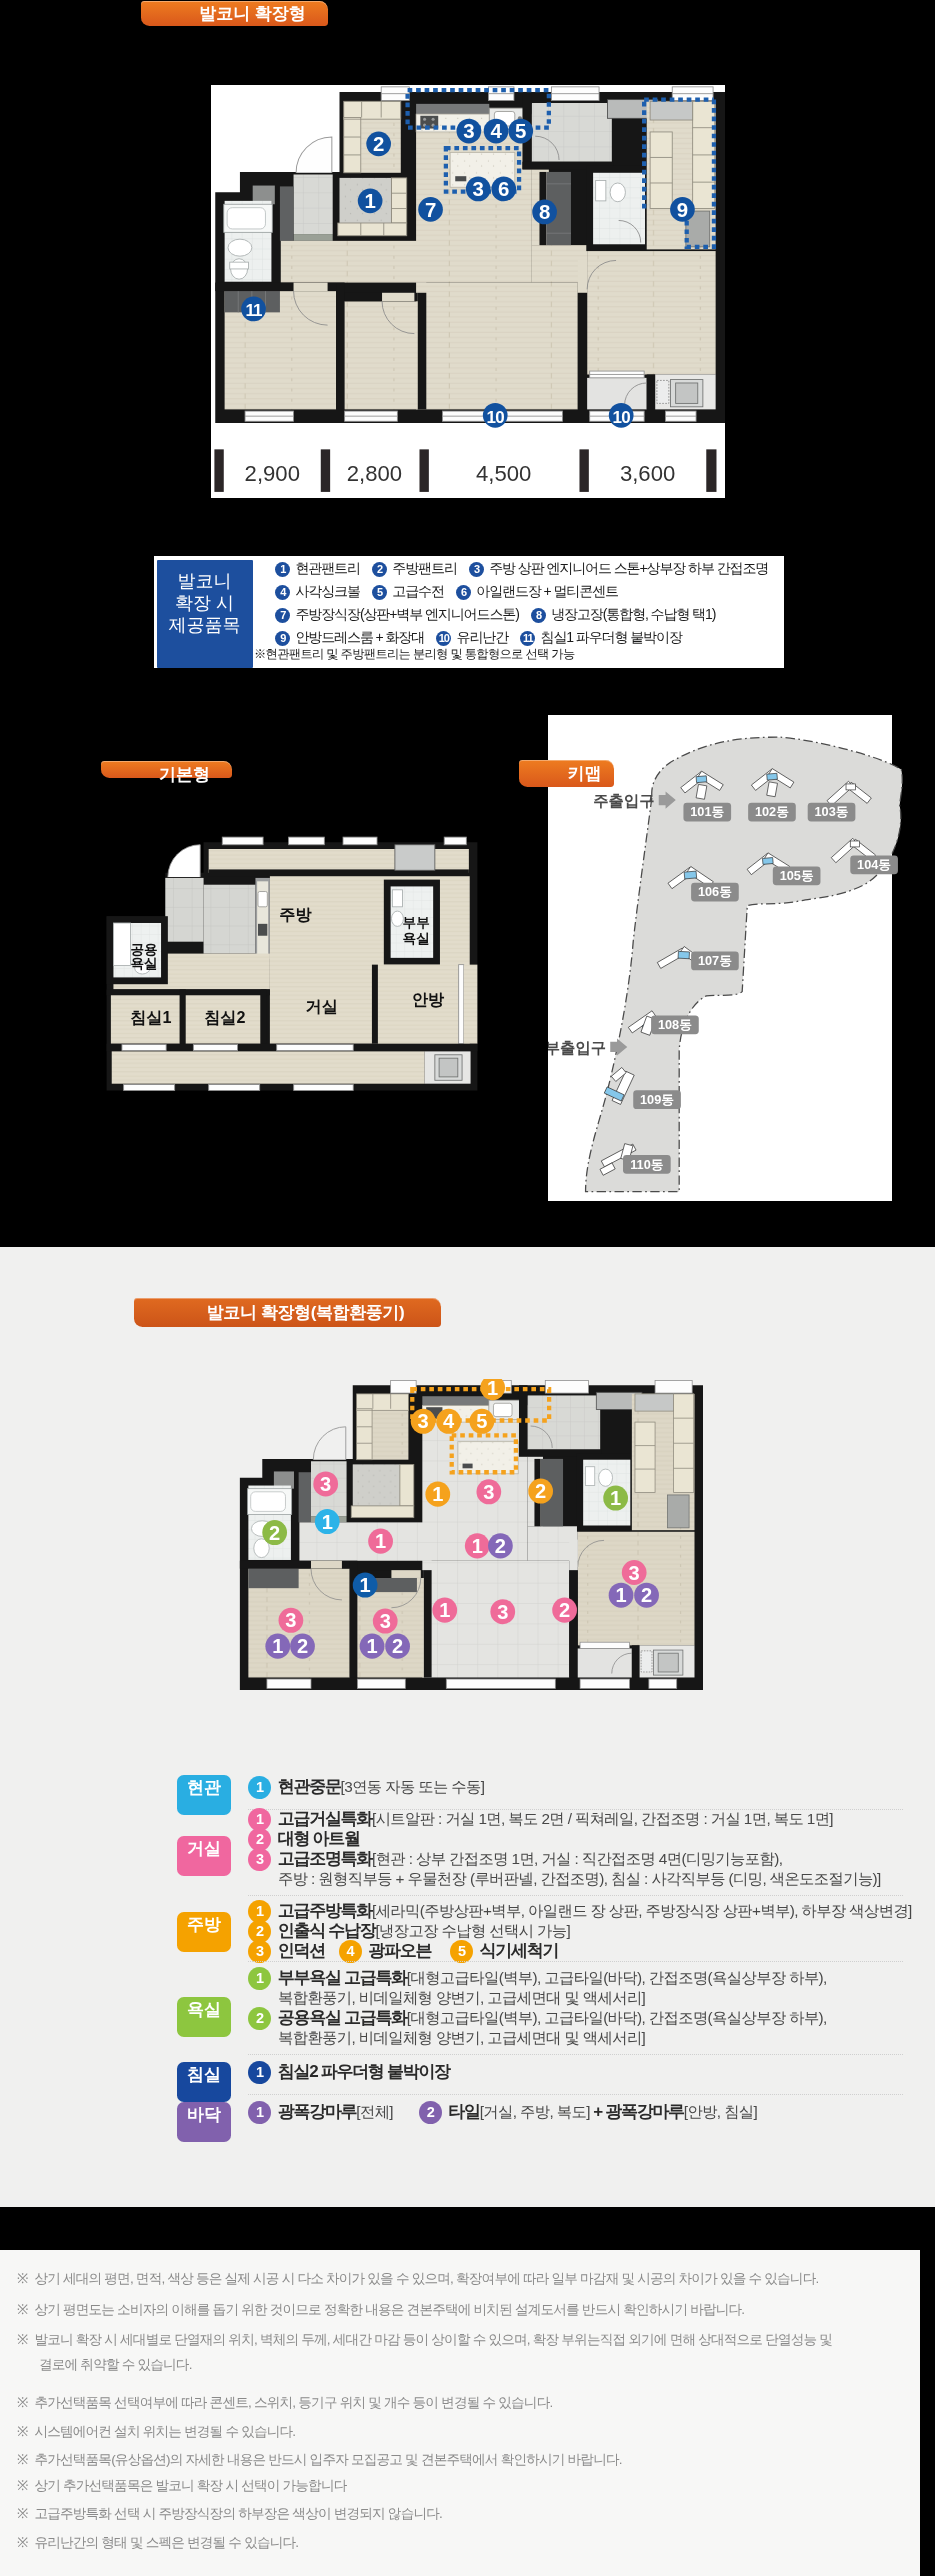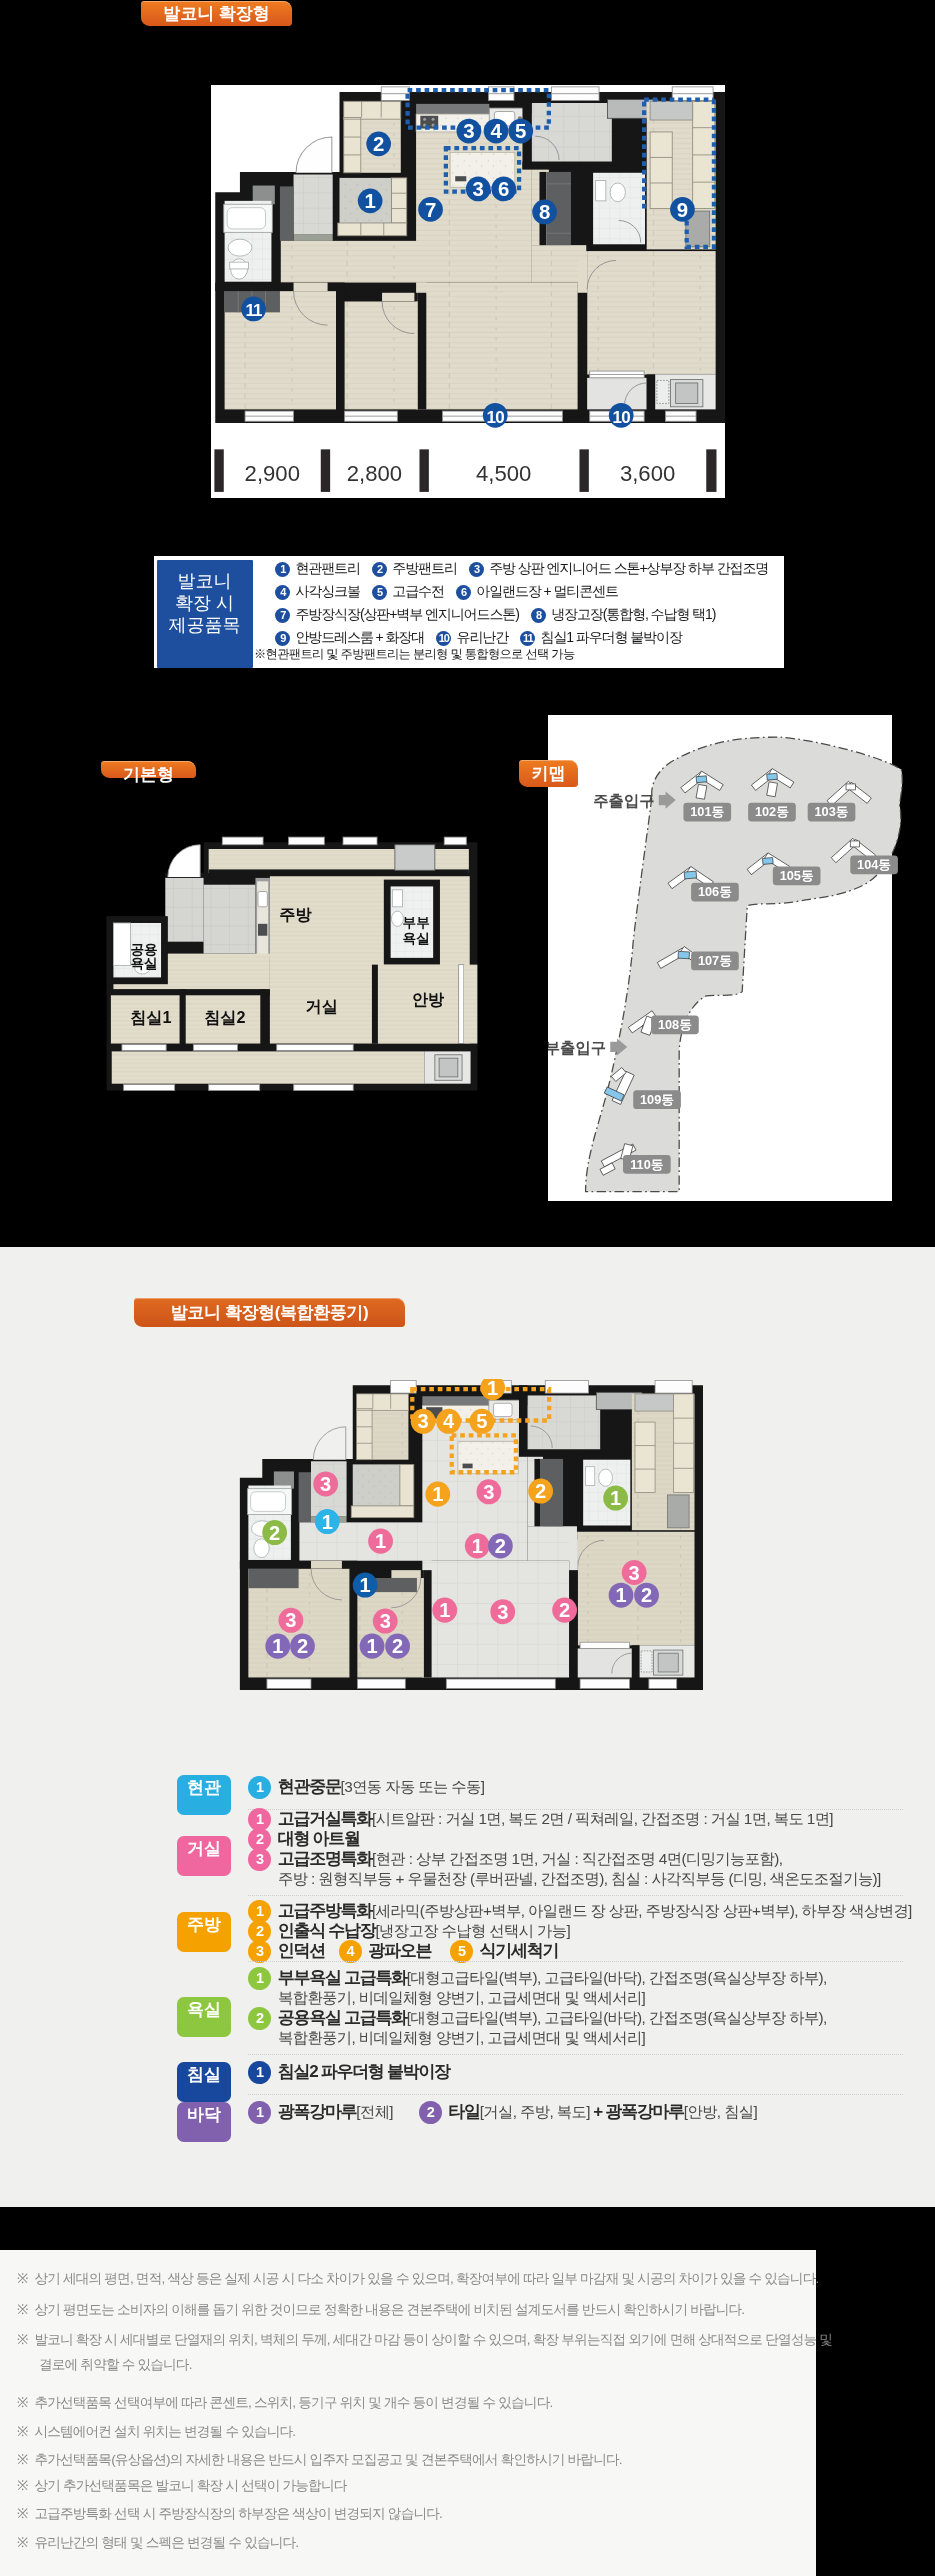--- a/index.html
+++ b/index.html
@@ -1,21 +1,21 @@
 <!DOCTYPE html>
 <html style="font-size:13.6px"><head>
 <meta charset="utf-8">
 <style>
 html,body{margin:0;padding:0;}
 body{width:936px;height:2576px;position:relative;background:#000;font-family:"Liberation Sans",sans-serif;overflow:hidden;}
 .abs{position:absolute;}
-.lab{position:absolute;color:#fff;font-weight:bold;text-align:center;background:linear-gradient(180deg,#ee7c20,#d9581b);border-radius:3.4px 8.5px 3.4px 8.5px;box-shadow:inset 0 0.9px 0 rgba(255,255,255,.35);}
+.lab{position:absolute;color:#fff;font-weight:bold;text-align:center;background:linear-gradient(180deg,#ee7c20,#d9581b);border-radius:3.4px 8.5px 3.4px 8.5px;box-shadow:inset 0 0.9px 0 rgba(255,255,255,.35);padding-left:36px;}
 .sec2{position:absolute;left:0;top:1247px;width:936px;height:960px;background:#f0f0ef;}
 .blackbar{position:absolute;left:0;top:2207px;width:936px;height:43px;background:#000;}
-.footer{position:absolute;left:0;top:2250px;width:816px;height:326px;background:#f7f7f6;}
+.footer{position:absolute;left:0;top:2250px;width:920px;height:326px;background:#f7f7f6;}
 .foot-line{position:absolute;left:17px;width:910px;color:#8a8a8a;font-size:13.6px;letter-spacing:-0.8px;line-height:18px;white-space:nowrap;}
 .foot-line .x{margin-right:6.8px;}
 .nc{display:inline-block;width:15.3px;height:15.3px;line-height:15.3px;border-radius:50%;background:#1d4f9e;color:#fff;font-size:11px;font-weight:bold;text-align:center;vertical-align:middle;margin:-6px 5.1px -6px 0;}
 .gap{display:inline-block;width:12px;}
 .pill{position:absolute;left:177px;width:54px;height:40px;border-radius:6.8px;color:#fff;font-weight:bold;font-size:17px;line-height:25px;text-align:center;}
 .c2{display:inline-block;width:23px;height:23px;line-height:23px;border-radius:50%;color:#fff;font-size:14.5px;font-weight:bold;text-align:center;margin:-10.2px 6.8px -10.2px 0;vertical-align:middle;}
 .li{position:absolute;left:248px;font-size:17px;font-weight:bold;color:#2a2a2a;line-height:20px;white-space:nowrap;letter-spacing:-1.3px;}
 .li .d{font-size:15.3px;font-weight:normal;color:#474747;letter-spacing:-0.6px;}
 .dot{position:absolute;left:248px;width:655px;border-top:1.7px dotted #cfcfcf;}
 </style>

